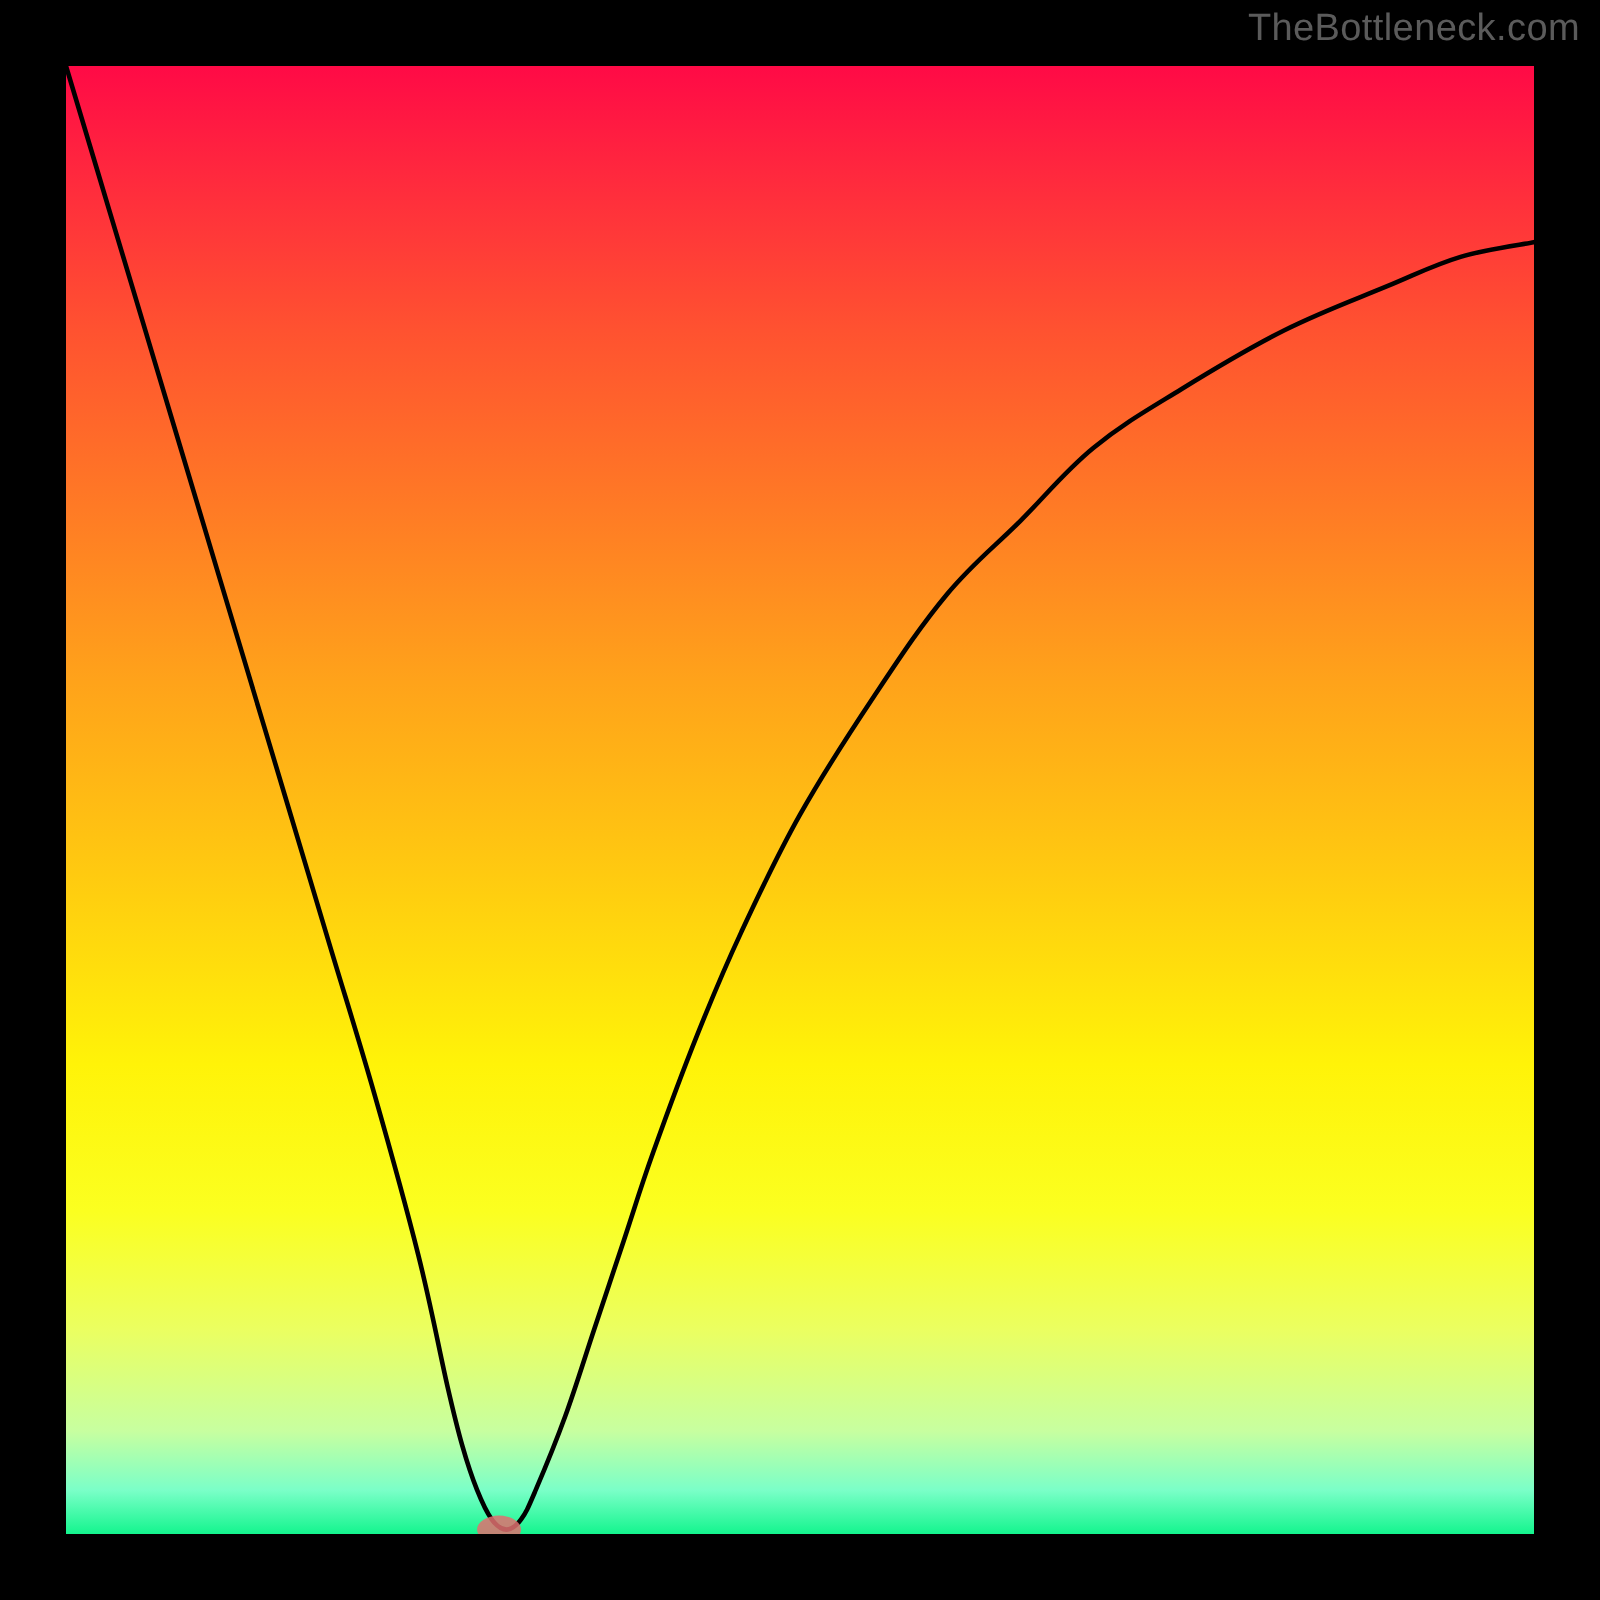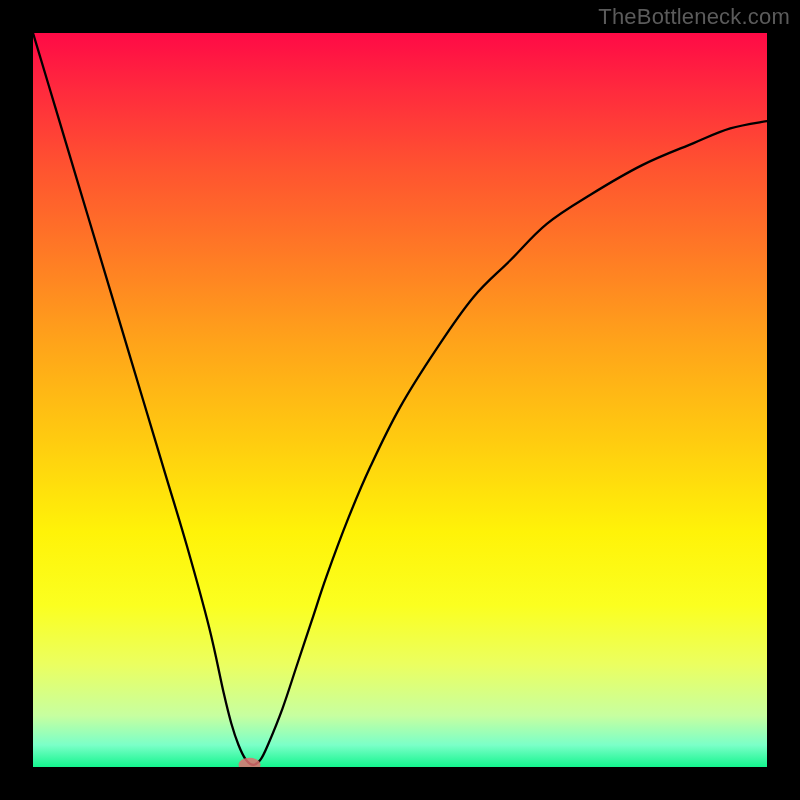--- a/index.html
+++ b/index.html
@@ -44,21 +44,21 @@
     left: 0;
     top: 0;
     width: 734px;
     height: 734px;
   }
   .watermark {
     position: absolute;
     top: 4px;
     right: 10px;
     color: #5b5b5b;
-    font-size: 22px;
+    font-size: 19px;
     font-weight: 500;
     letter-spacing: 0.2px;
     user-select: none;
   }
 </style>
 </head>
 <body>
 
 <div class="frame">
   <div class="watermark">TheBottleneck.com</div>

